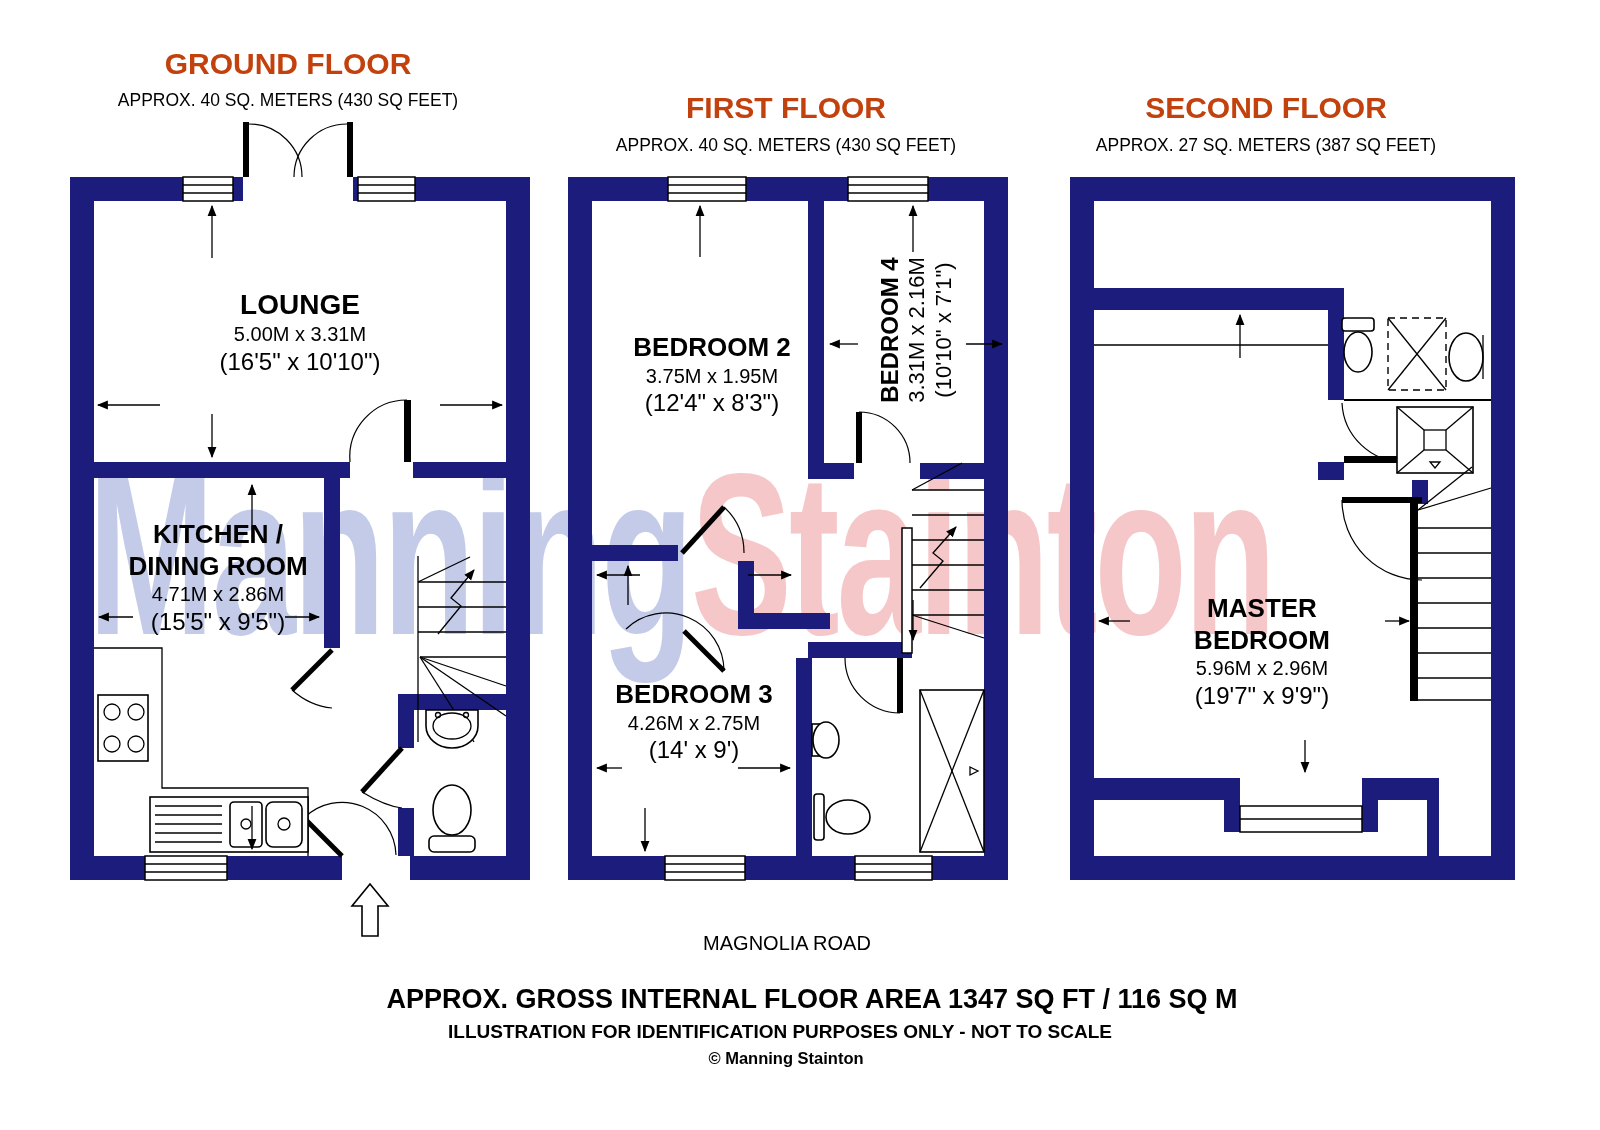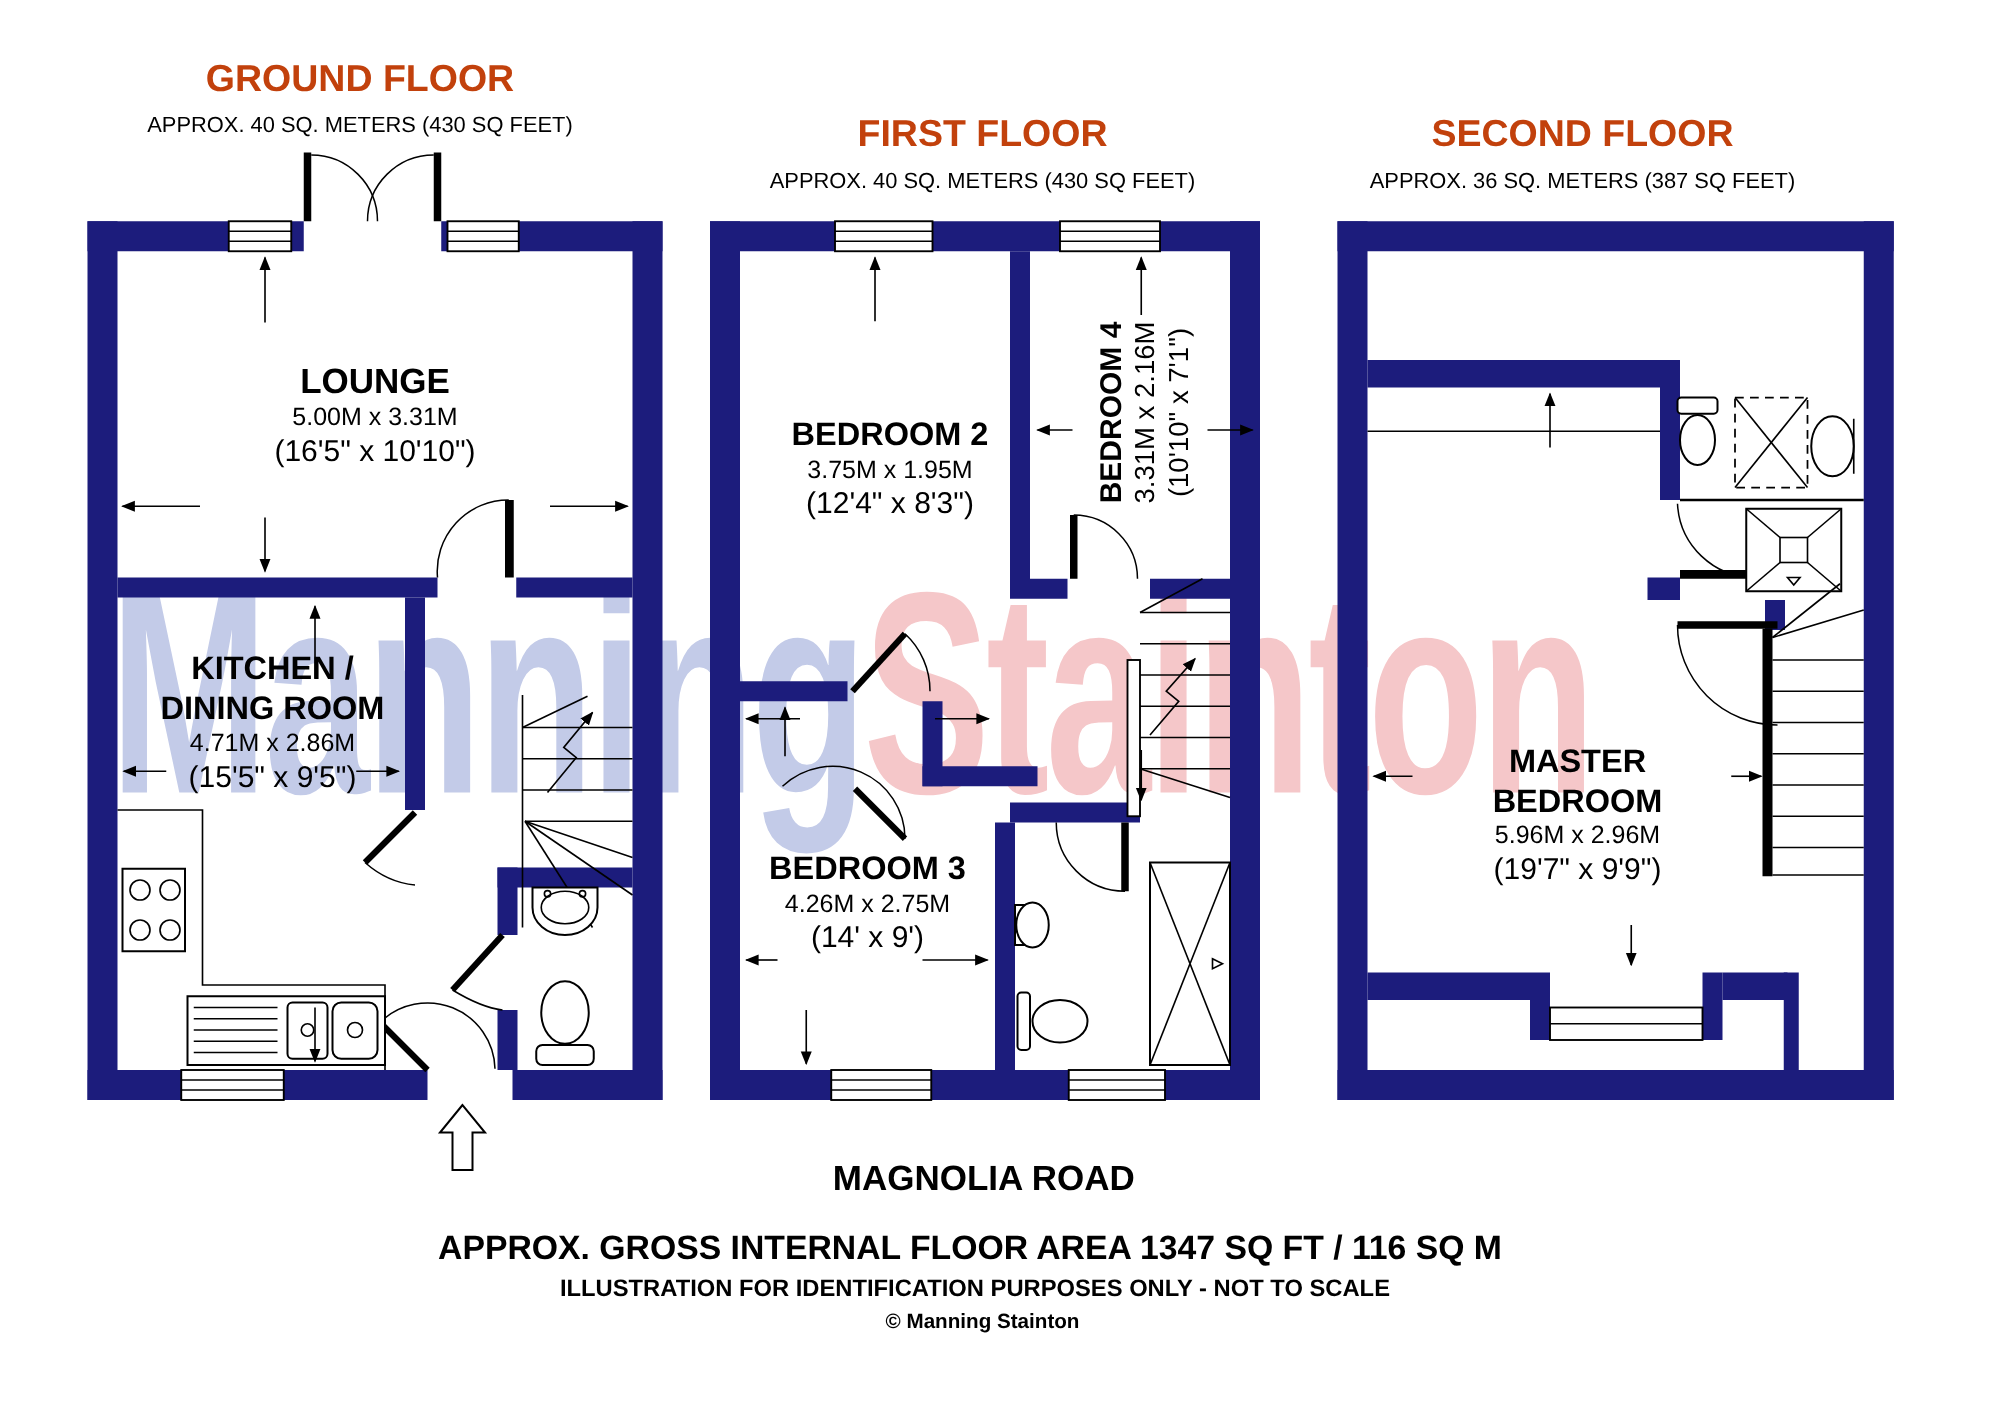--- a/index.html
+++ b/index.html
@@ -11,21 +11,21 @@
   .floor-sub{font-size:17.5px;color:#000000;white-space:nowrap;}
   .room-label{z-index:3;line-height:1.22;color:#000;}
   .room-name{font-size:26px;font-weight:bold;white-space:pre-line;}
   .room-metric{font-size:20px;}
   .room-imperial{font-size:24px;}
   .lounge-label .room-name{font-size:28px;}
   .watermark{z-index:1;left:88px;top:440px;font-size:230px;font-weight:bold;
              line-height:1;letter-spacing:-0.02em;white-space:nowrap;
              transform:scaleX(0.66);transform-origin:left top;}
   #plan-svg{position:absolute;left:0;top:0;z-index:2;}
-  .footer-street{font-size:28px;font-weight:bold;white-space:nowrap;}
+  .footer-street{font-size:20px;font-weight:normal;white-space:nowrap;}
   .footer-area{font-size:27px;font-weight:bold;white-space:nowrap;}
   .footer-disclaimer{font-size:19px;font-weight:bold;white-space:nowrap;}
   .footer-copyright{font-size:16.5px;font-weight:bold;white-space:nowrap;}
   .bed4-label{transform:translate(-50%,-50%) rotate(-90deg);}
   
   .w{fill:#1c1c7c;stroke:none;}
   .win{fill:#fff;stroke:#000;stroke-width:1.5;}
   .ln{stroke:#000;stroke-width:2;fill:none;}
   .thin{stroke:#000;stroke-width:1.3;fill:none;}
   .leaf{stroke:#000;stroke-width:5;fill:none;}
@@ -335,21 +335,21 @@
       <line class="dim" x1="1305" y1="740" x2="1305" y2="772" marker-end="url(#ah)"></line>
     </g>
   </g>
 </svg>
 
 <div class="abs ctr floor-title" style="left:288px;top:64px">GROUND FLOOR</div>
 <div class="abs ctr floor-sub" style="left:288px;top:100px">APPROX. 40 SQ. METERS (430 SQ FEET)</div>
 <div class="abs ctr floor-title" style="left:786px;top:108px">FIRST FLOOR</div>
 <div class="abs ctr floor-sub" style="left:786px;top:145px">APPROX. 40 SQ. METERS (430 SQ FEET)</div>
 <div class="abs ctr floor-title" style="left:1266px;top:108px">SECOND FLOOR</div>
-<div class="abs ctr floor-sub" style="left:1266px;top:145px">APPROX. 36 SQ. METERS (387 SQ FEET)</div>
+<div class="abs ctr floor-sub" style="left:1266px;top:145px">APPROX. 27 SQ. METERS (387 SQ FEET)</div>
 
 <div class="abs ctr room-label lounge-label" style="left:300px;top:332px">
   <div class="room-name">LOUNGE</div>
   <div class="room-metric">5.00M x 3.31M</div>
   <div class="room-imperial">(16'5" x 10'10")</div>
 </div>
 <div class="abs ctr room-label" style="left:218px;top:578px">
   <div class="room-name">KITCHEN /
 DINING ROOM</div>
   <div class="room-metric">4.71M x 2.86M</div>
@@ -373,15 +373,15 @@
   <div class="room-imperial">(14' x 9')</div>
 </div>
 <div class="abs ctr room-label" style="left:1262px;top:652px">
   <div class="room-name">MASTER
 BEDROOM</div>
   <div class="room-metric">5.96M x 2.96M</div>
   <div class="room-imperial">(19'7" x 9'9")</div>
 </div>
 
 <div class="abs ctr footer-street" style="left:787px;top:943px;z-index:3">MAGNOLIA ROAD</div>
-<div class="abs ctr footer-area" style="left:776px;top:999px;z-index:3">APPROX. GROSS INTERNAL FLOOR AREA 1347 SQ FT / 116 SQ M</div>
+<div class="abs ctr footer-area" style="left:812px;top:999px;z-index:3">APPROX. GROSS INTERNAL FLOOR AREA 1347 SQ FT / 116 SQ M</div>
 <div class="abs ctr footer-disclaimer" style="left:780px;top:1032px;z-index:3">ILLUSTRATION FOR IDENTIFICATION PURPOSES ONLY - NOT TO SCALE</div>
 <div class="abs ctr footer-copyright" style="left:786px;top:1058px;z-index:3">© Manning Stainton</div>
 
 </body></html>

